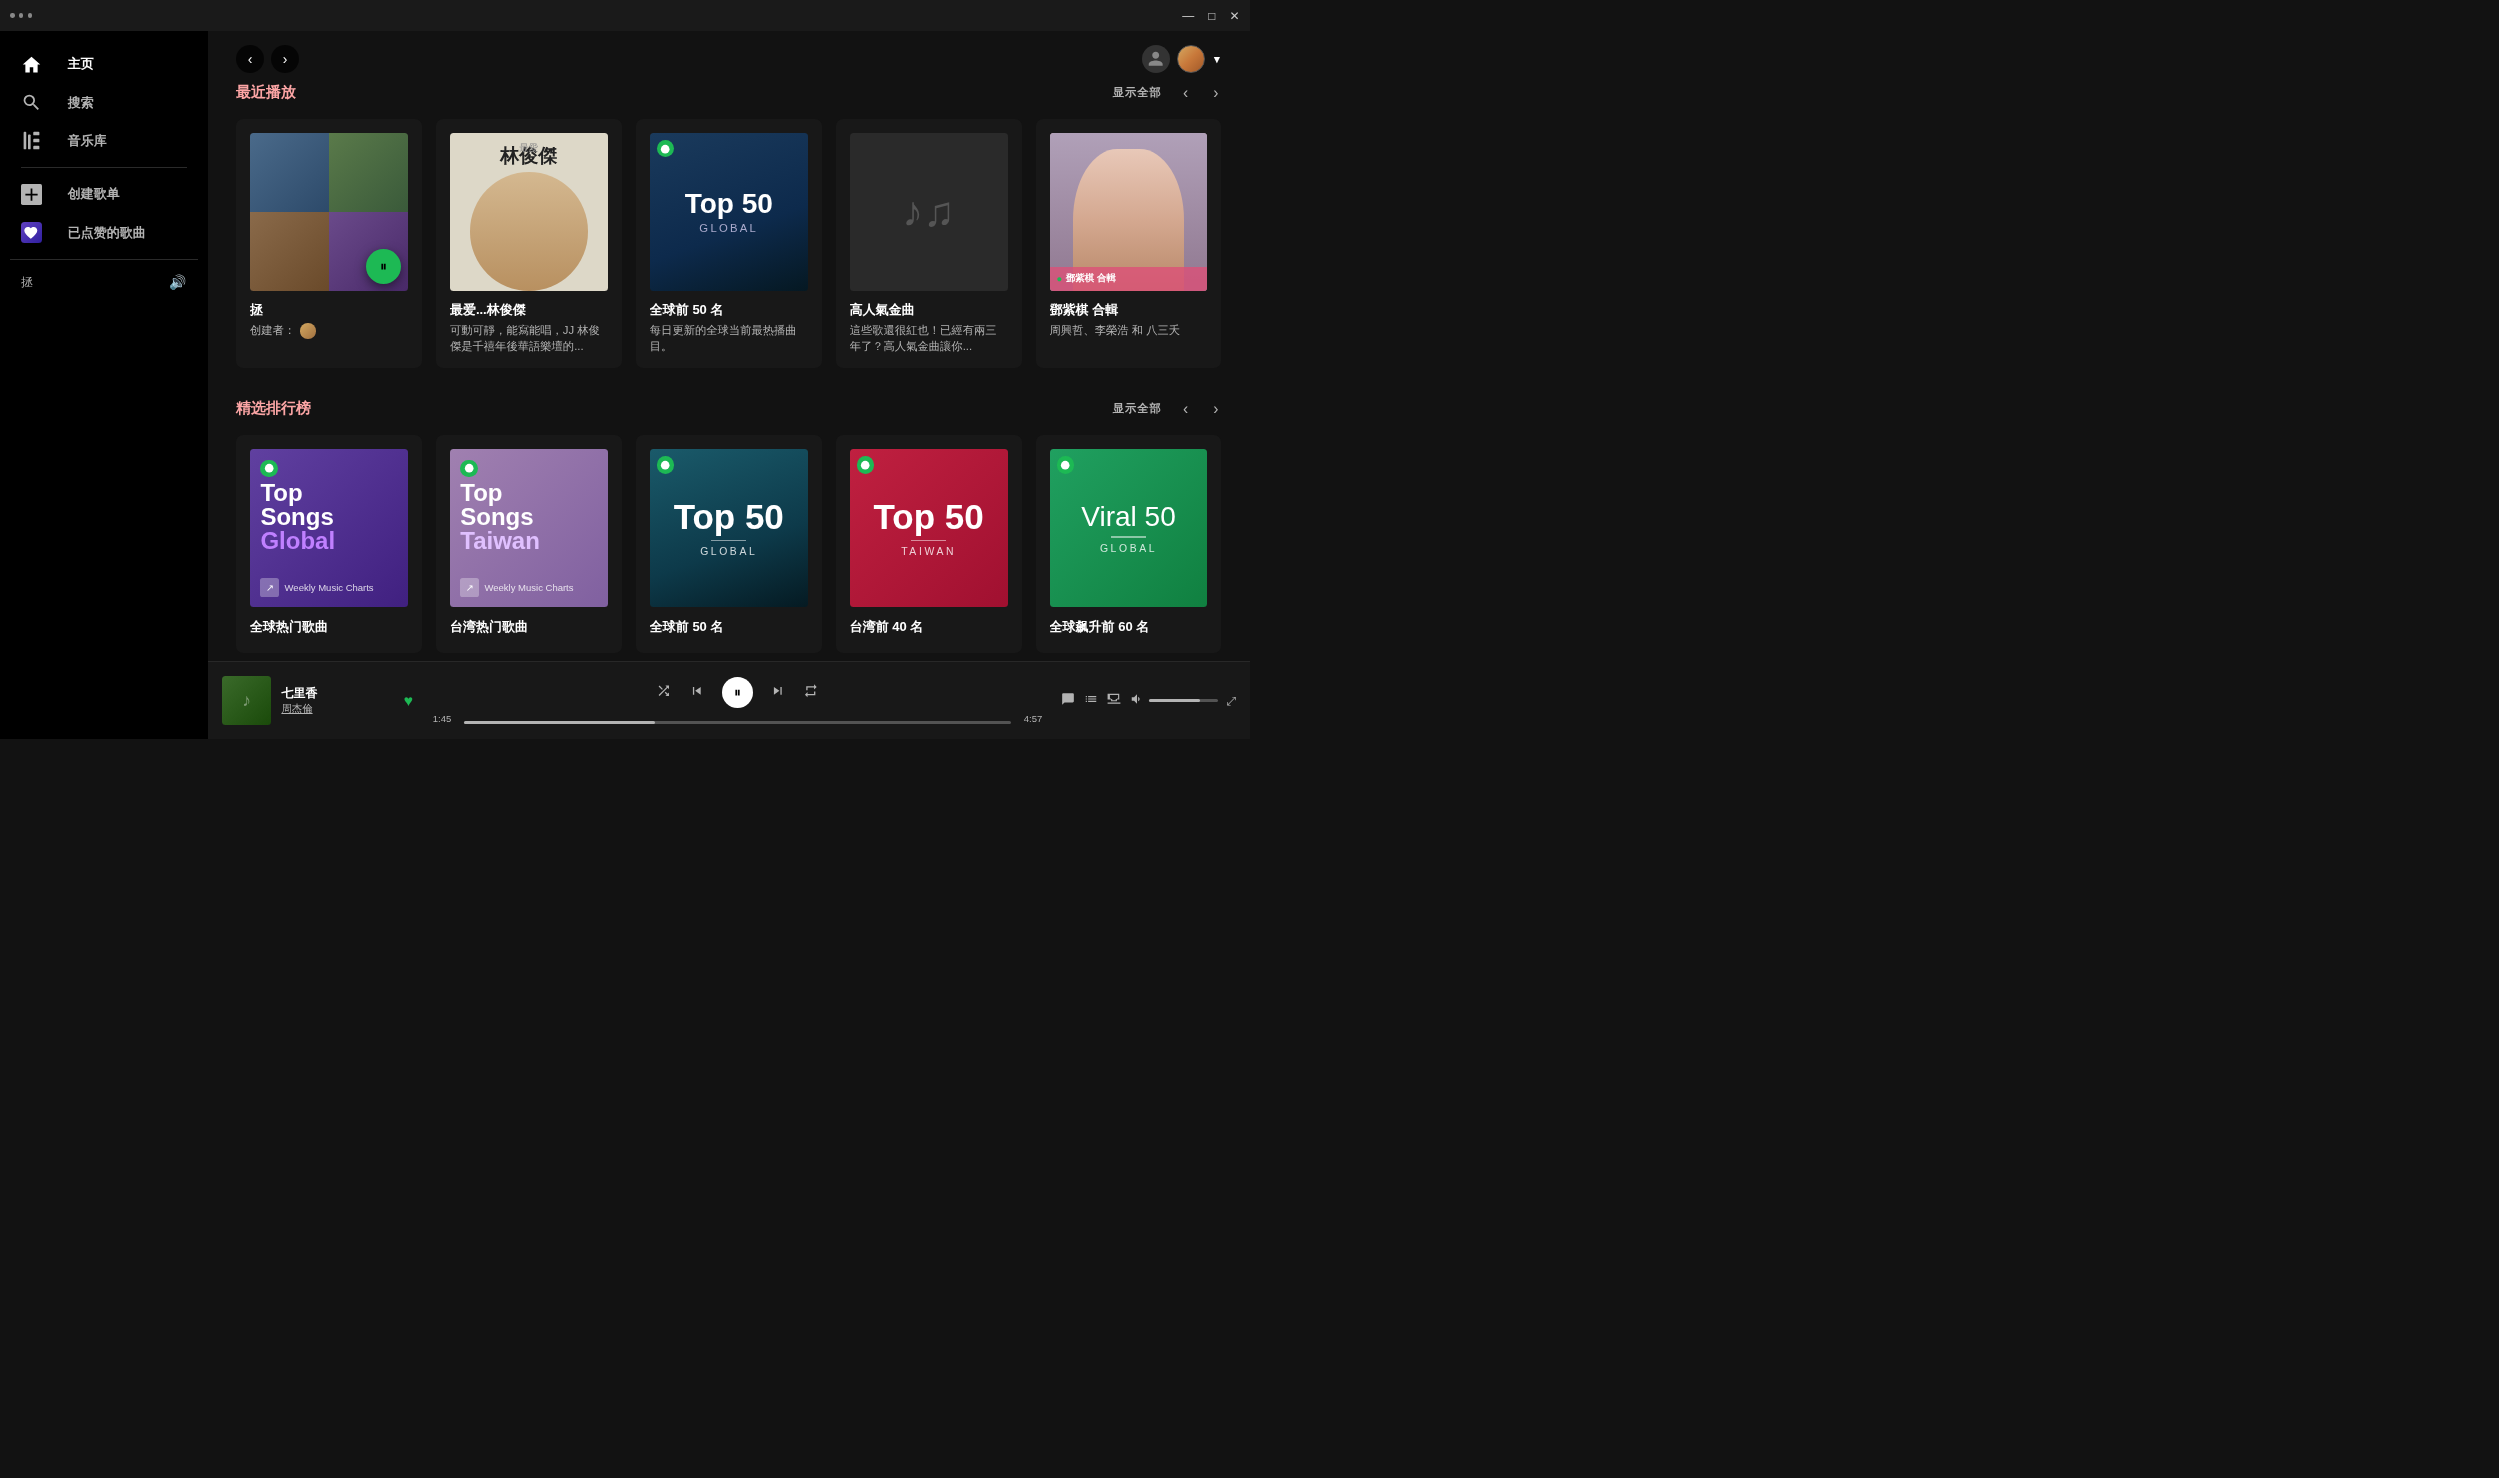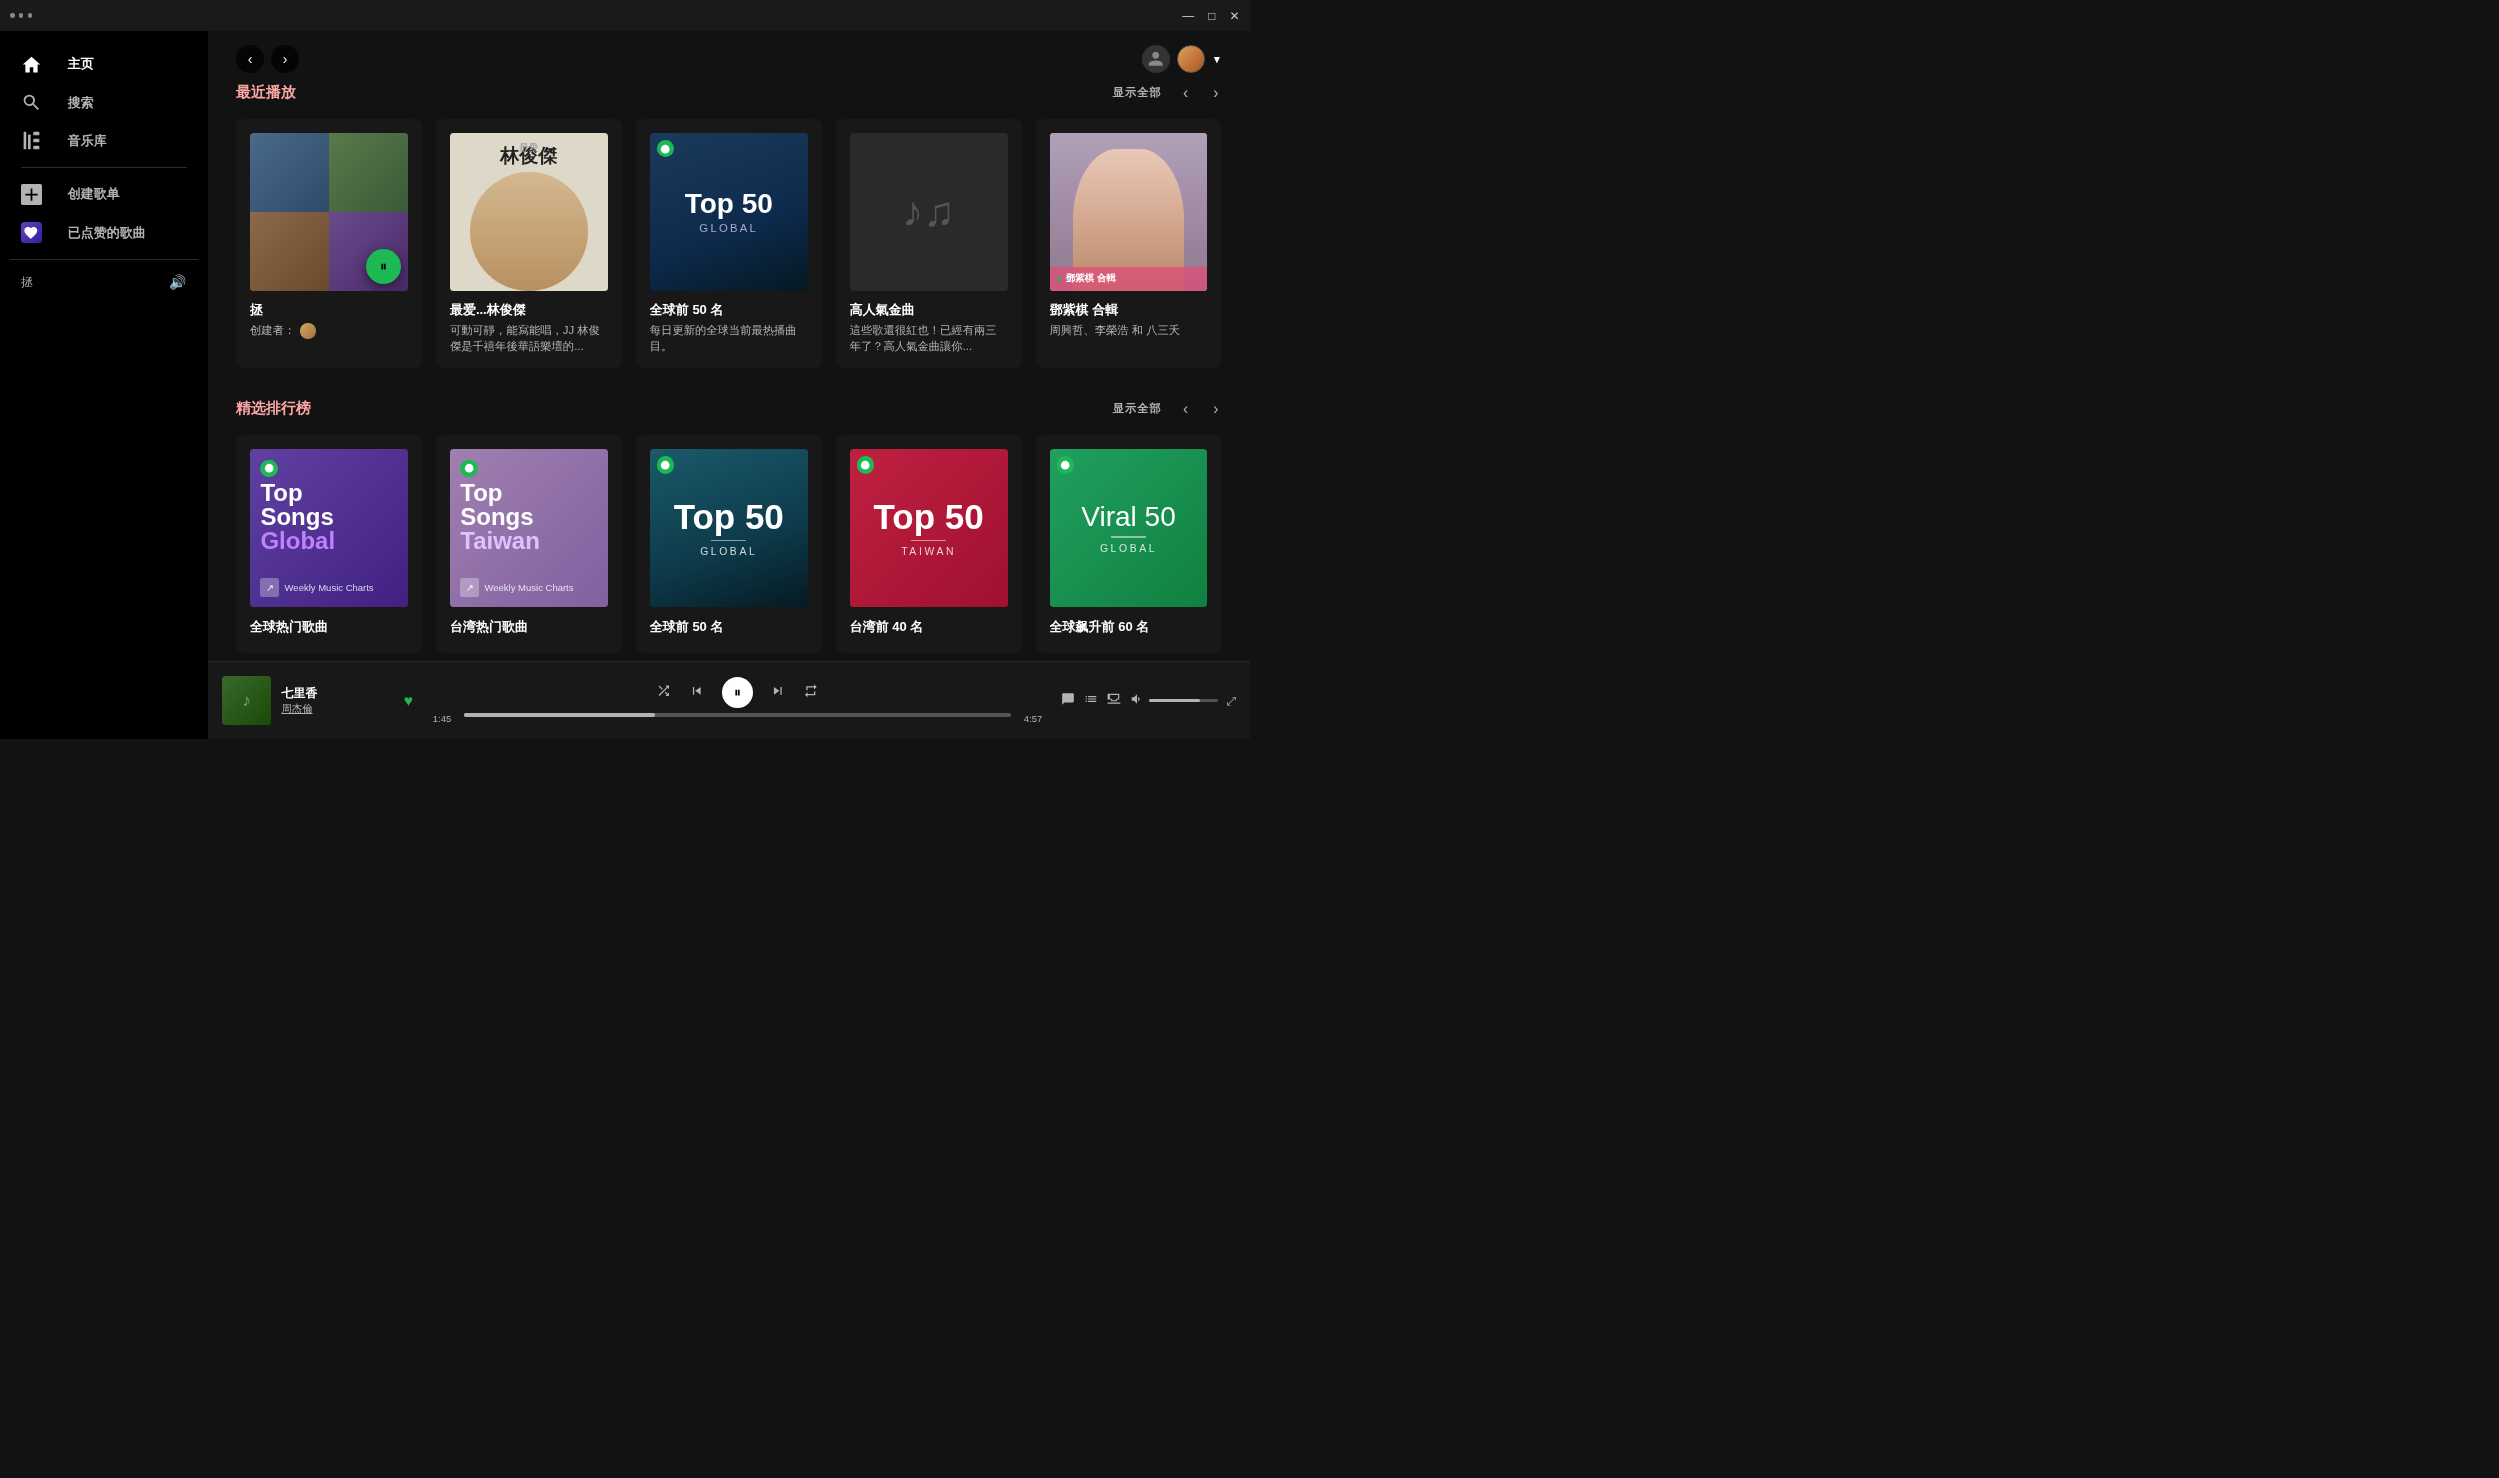--- a/index.html
+++ b/index.html
@@ -378,21 +378,21 @@
     .ctrl-btn.play-btn {
       width: 31px; height: 31px;
       background: #fff;
       border-radius: 50%;
       display: flex; align-items: center; justify-content: center;
       color: #000; font-size: 14px;
     }
 
     .progress-bar-wrap {
       width: 100%;
-      display: flex; align-items: flex-start; gap: 7px;
+      display: flex; align-items: flex-end; gap: 7px;
     }
     .time-label {
       font-size: 9.5px; color: #b3b3b3; min-width: 30px; text-align: center;
     }
     .progress-track {
       flex: 1; height: 3.5px;
       background: #535353;
       border-radius: 1.7px;
       position: relative;
       cursor: pointer;

